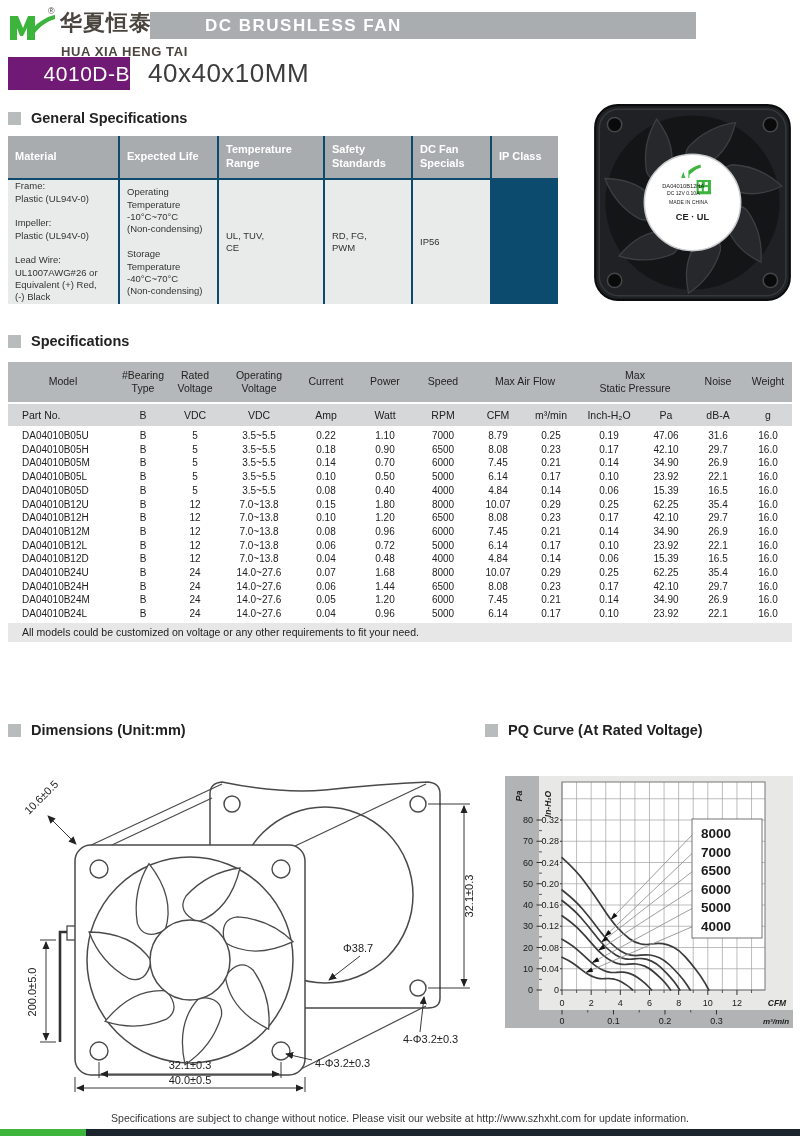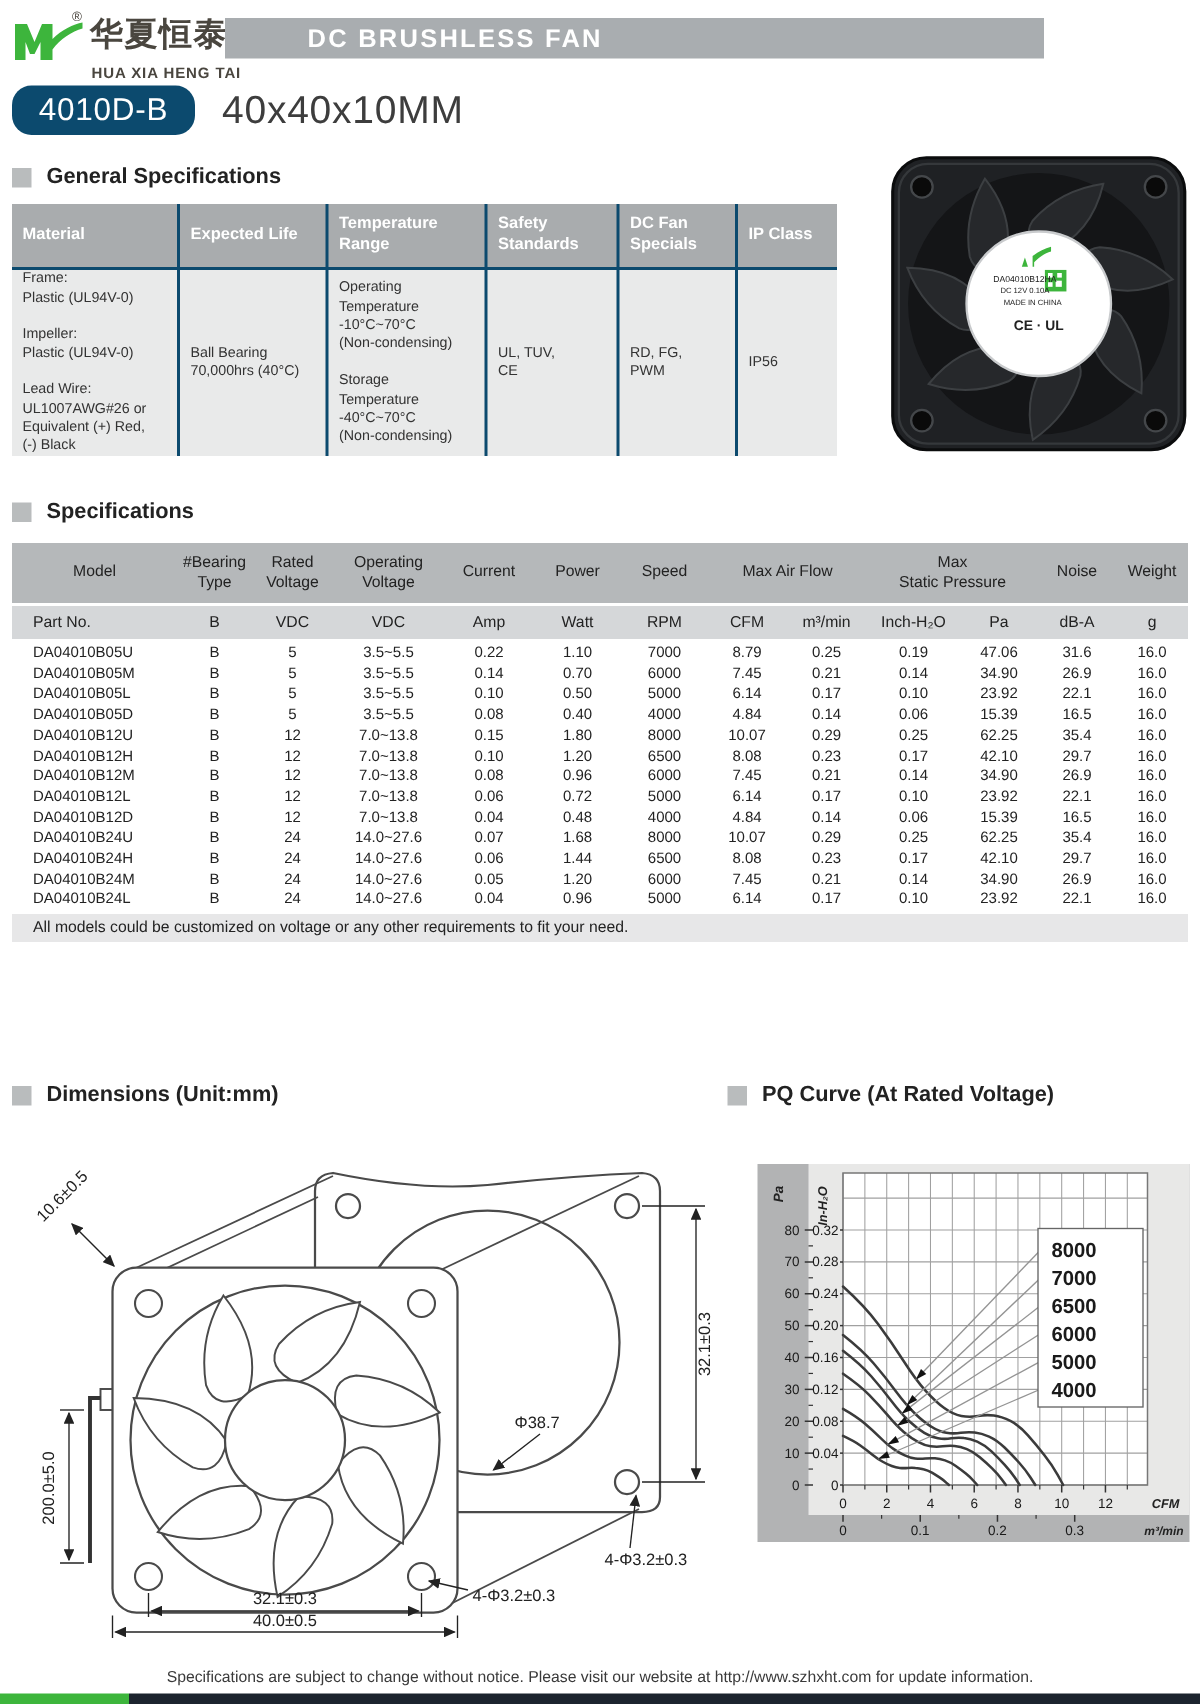--- a/index.html
+++ b/index.html
@@ -3,26 +3,26 @@
 <meta charset="utf-8">
 <style>
   html,body{margin:0;padding:0;background:#fff;}
   .page{position:relative;width:800px;height:1136px;background:#fff;overflow:hidden;
         font-family:"Liberation Sans",sans-serif;color:#2b2b2b;}
   .abs{position:absolute;}
 
   
   .logo-m{position:absolute;left:8px;top:12px;width:48px;height:30px;}
   .logo-cn{position:absolute;left:60px;top:8px;font-size:22px;font-weight:bold;color:#4a463f;letter-spacing:1px;}
-  .logo-en{position:absolute;left:61px;top:44px;font-size:10px;font-weight:bold;color:#4a463f;letter-spacing:.6px;}
+  .logo-en{position:absolute;left:61px;top:44px;font-size:13px;font-weight:bold;color:#4a463f;letter-spacing:.6px;}
   .logo-reg{position:absolute;left:48px;top:6px;font-size:9px;color:#4a463f;}
   .banner{position:absolute;left:150px;top:12px;width:546px;height:27px;background:#a9adb0;
           color:#fff;font-size:17px;font-weight:bold;letter-spacing:1.5px;line-height:27px;padding-left:55px;box-sizing:border-box;}
-  .model-box{position:absolute;left:8px;top:57px;width:122px;height:33px;background:#0c4a6e;color:#fff;
-             font-size:21px;text-align:center;line-height:33px;letter-spacing:.5px;border-radius:13px;}
+  .model-box{position:absolute;left:8px;top:57px;width:122px;height:33px;background:#701a75;color:#fff;
+             font-size:21px;text-align:right;line-height:33px;letter-spacing:.5px;}
   .model-size{position:absolute;left:148px;top:57px;height:33px;line-height:33px;font-size:26px;color:#3d3d3d;letter-spacing:.5px;}
 
   
   .sec-title{position:absolute;display:flex;align-items:center;gap:10px;font-size:14.5px;font-weight:bold;color:#222;}
   .sec-bullet{width:13px;height:13px;background:#b9bcbd;flex:0 0 13px;}
 
   
   .gs-table{position:absolute;left:8px;top:136px;display:grid;
             grid-template-columns:110px 97px 104px 86px 77px 66px;gap:2px;background:#0c4a6e;}
   .gs-h{background:#a9acae;color:#fff;font-weight:bold;font-size:11px;line-height:1.25;
@@ -85,22 +85,20 @@
     <div class="gs-b">Frame:
 Plastic (UL94V-0)
 
 Impeller:
 Plastic (UL94V-0)
 
 Lead Wire:
 UL1007AWG#26 or
 Equivalent (+) Red,
 (-) Black</div>
-    <div class="gs-b">Ball Bearing
-70,000hrs (40°C)</div>
     <div class="gs-b">Operating
 Temperature
 -10°C~70°C
 (Non-condensing)
 
 Storage
 Temperature
 -40°C~70°C
 (Non-condensing)</div>
     <div class="gs-b">UL, TUV,
@@ -202,20 +200,35 @@
           <td>5</td>
           <td>3.5~5.5</td>
           <td>0.22</td>
           <td>1.10</td>
           <td>7000</td>
           <td>8.79</td>
           <td>0.25</td>
           <td>0.19</td>
           <td>47.06</td>
           <td>31.6</td>
+          <td>16.0</td>
+        </tr>
+        <tr class="dr">
+          <td>DA04010B05H</td>
+          <td>B</td>
+          <td>5</td>
+          <td>3.5~5.5</td>
+          <td>0.18</td>
+          <td>0.90</td>
+          <td>6500</td>
+          <td>8.08</td>
+          <td>0.23</td>
+          <td>0.17</td>
+          <td>42.10</td>
+          <td>29.7</td>
           <td>16.0</td>
         </tr>
         <tr class="dr">
           <td>DA04010B05M</td>
           <td>B</td>
           <td>5</td>
           <td>3.5~5.5</td>
           <td>0.14</td>
           <td>0.70</td>
           <td>6000</td>

